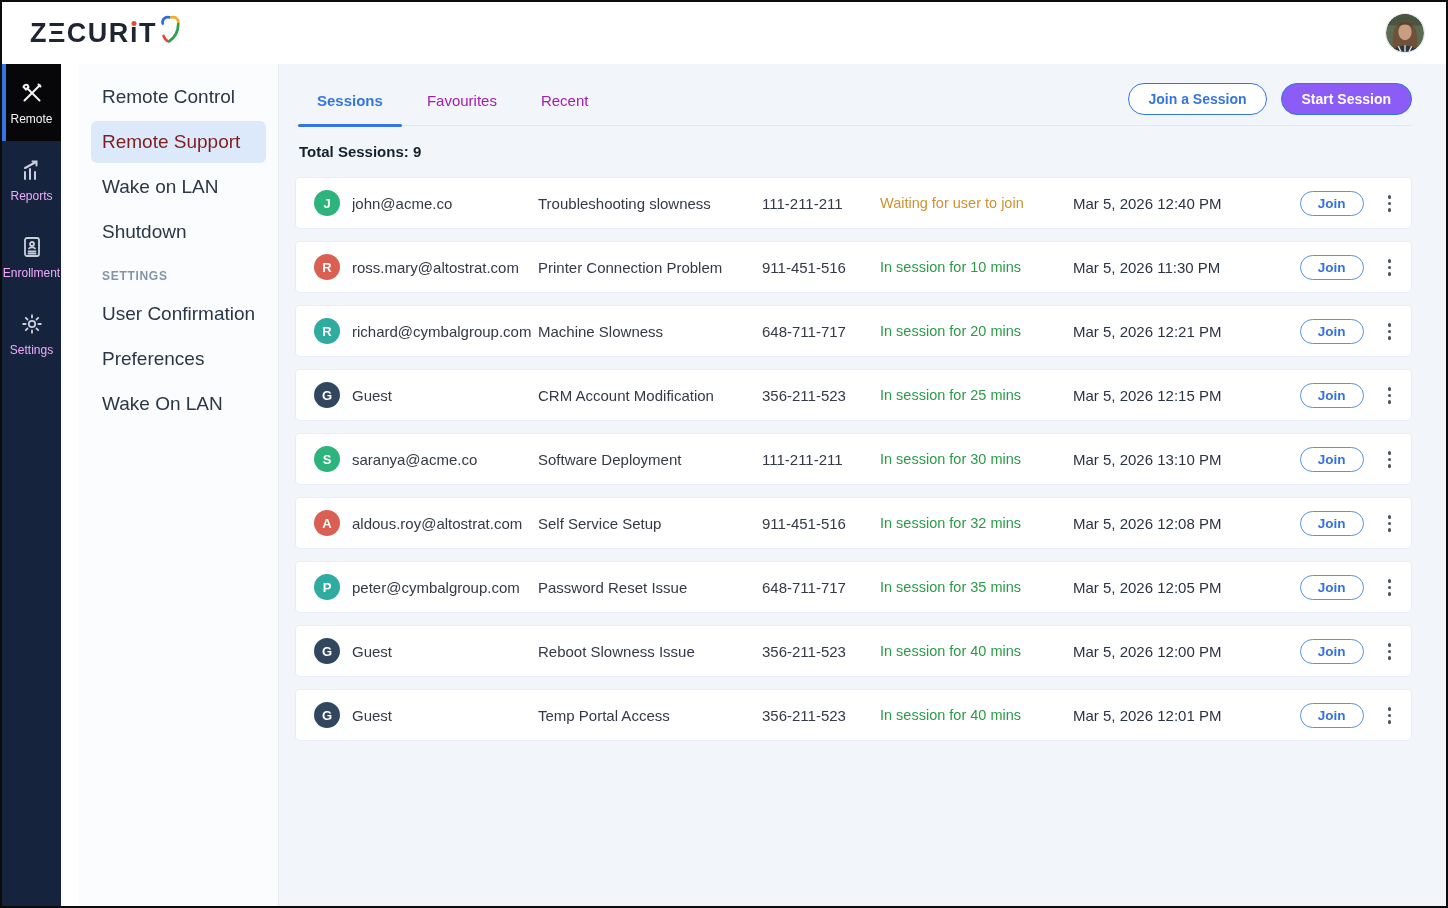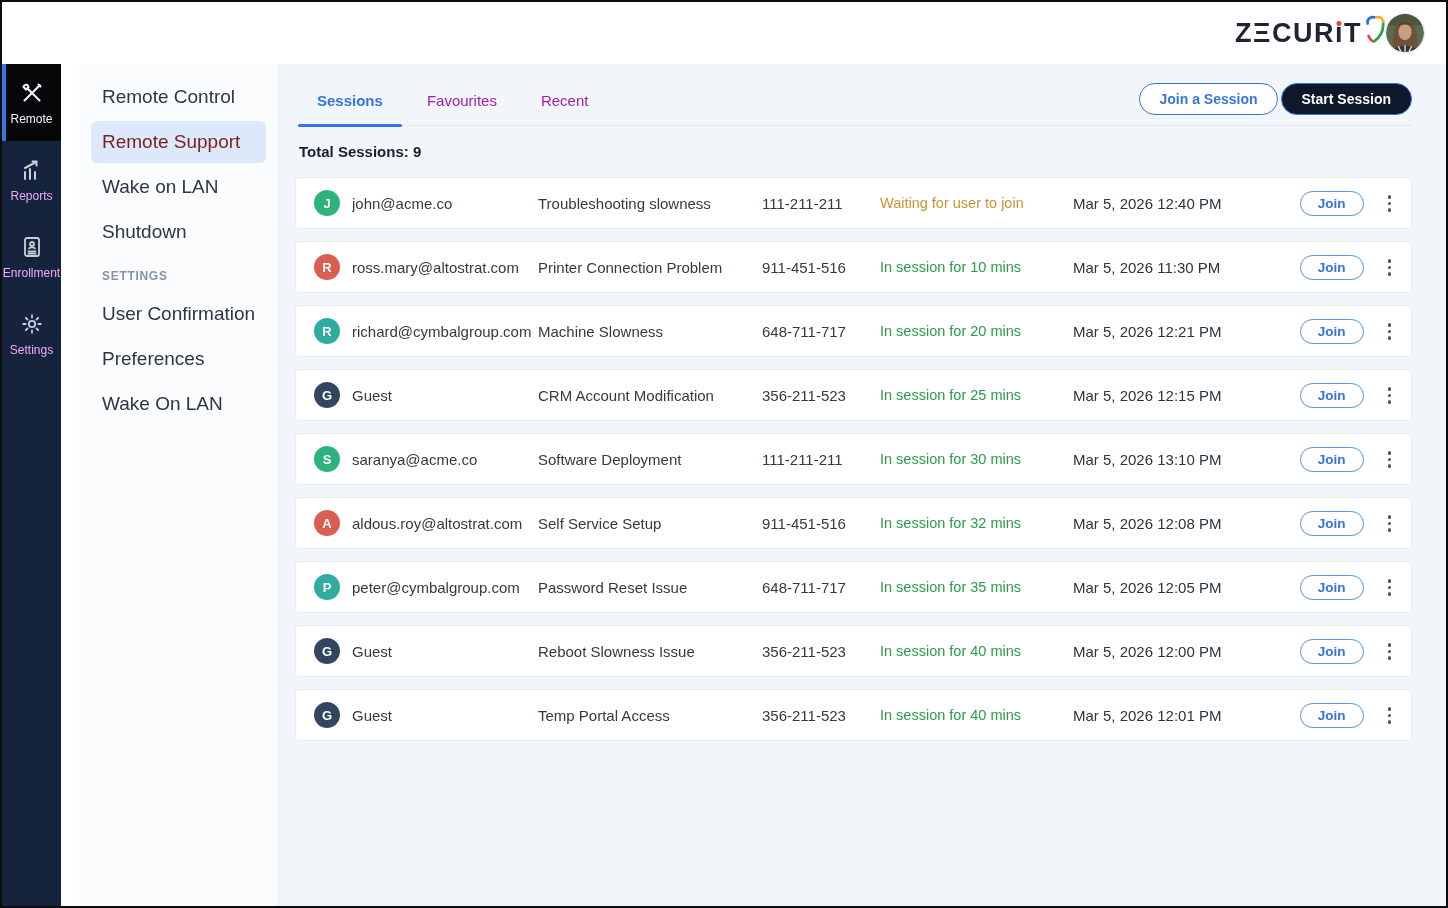--- a/index.html
+++ b/index.html
@@ -1,21 +1,21 @@
 <!DOCTYPE html>
 <html><head>
 <meta charset="utf-8">
 <style>
   * { margin:0; padding:0; box-sizing:border-box; }
   html,body { background:#ffffff; }
   body { font-family:"Liberation Sans", sans-serif; color:#2a3340; }
   .app { position:relative; width:1448px; height:908px; border:2px solid #0c0c0c; background:#fff; overflow:hidden; }
 
   
-  .header { position:absolute; top:0; left:0; right:0; height:62px; background:#fff; display:flex; align-items:center; justify-content:flex-end; padding:0 22px 0 28px; z-index:5; }
+  .header { position:absolute; top:0; left:0; right:0; height:62px; background:#fff; display:flex; align-items:center; justify-content:space-between; padding:0 22px 0 28px; z-index:5; }
   .logo { display:flex; align-items:flex-start; font-weight:700; font-size:27px; letter-spacing:1.5px; color:#1c2531; user-select:none; }
   .logo .i-stem { position:relative; display:inline-block; }
   .logo .i-stem::before { content:""; position:absolute; top:3px; left:50%; transform:translateX(-50%); width:5px; height:5px; border-radius:50%; background:#e3483d; }
   .logo svg.shield { margin-left:2px; margin-top:-3px; }
   .avatar-photo { width:38px; height:38px; border-radius:50%; overflow:hidden; cursor:pointer; box-shadow:0 0 0 1px #e3e7ec; }
 
   
   .rail { position:absolute; top:62px; left:0; bottom:0; width:59px; background:#16233d; display:flex; flex-direction:column; }
   .rail-item { position:relative; display:flex; flex-direction:column; align-items:center; gap:7px; padding:17px 2px 15px; cursor:pointer; }
   .rail-item .rail-label { font-size:12px; color:#f0abfc; }
@@ -30,23 +30,23 @@
   .side-item { font-size:19px; color:#2b3646; padding:10px 11px; border-radius:6px; margin-bottom:3px; cursor:pointer; white-space:nowrap; }
   .side-item.selected { background:#dcE9fb; color:#7f1d1d; }
   .side-section { font-size:12px; font-weight:700; letter-spacing:.7px; color:#8494a7; padding:13px 11px 10px; }
 
   
   .main { position:absolute; top:62px; left:277px; right:0; bottom:0; background:#f2f6fa; padding:16px 34px 0 16px; overflow:hidden; }
   .tabbar { display:flex; align-items:center; border-bottom:1px solid #e2e7ee; }
   .tab { position:relative; font-size:15px; color:#a21caf; padding:12px 22px 16px; cursor:pointer; }
   .tab.active { color:#3575e0; font-weight:700; }
   .tab.active::after { content:""; position:absolute; left:3px; right:3px; bottom:-2px; height:3px; border-radius:3px; background:#3575e0; }
-  .tab-actions { margin-left:auto; display:flex; gap:3px; align-items:center; padding-bottom:8px; }
+  .tab-actions { margin-left:auto; display:flex; gap:14px; align-items:center; padding-bottom:8px; }
   .btn-outline { background:#fff; border:1px solid #3575e0; color:#3575e0; font-size:14px; font-weight:600; padding:7px 19px; border-radius:17px; cursor:pointer; font-family:inherit; }
-  .btn-solid { background:#0f172a; border:1px solid #3575e0; color:#fff; font-size:14px; font-weight:600; padding:7px 20px; border-radius:17px; cursor:pointer; font-family:inherit; }
+  .btn-solid { background:#8b5cf6; border:1px solid #3575e0; color:#fff; font-size:14px; font-weight:600; padding:7px 20px; border-radius:17px; cursor:pointer; font-family:inherit; }
 
   .total { margin:17px 0 0 4px; font-size:15px; font-weight:700; color:#15202e; }
 
   
   .rows { margin-top:17px; }
   .session-row { display:flex; align-items:center; background:#fff; border:1px solid #e9edf2; border-radius:4px; height:52px; margin-bottom:12px; padding:0 14px 0 18px; }
   .cell-user { display:flex; align-items:center; gap:12px; width:224px; flex:0 0 auto; }
   .avatar { width:26px; height:26px; border-radius:50%; color:#fff; font-size:13px; font-weight:700; display:flex; align-items:center; justify-content:center; flex:0 0 auto; }
   .email { font-size:15px; color:#333a45; white-space:nowrap; overflow:hidden; }
   .cell-issue { width:224px; flex:0 0 auto; font-size:15px; color:#333a45; white-space:nowrap; }

